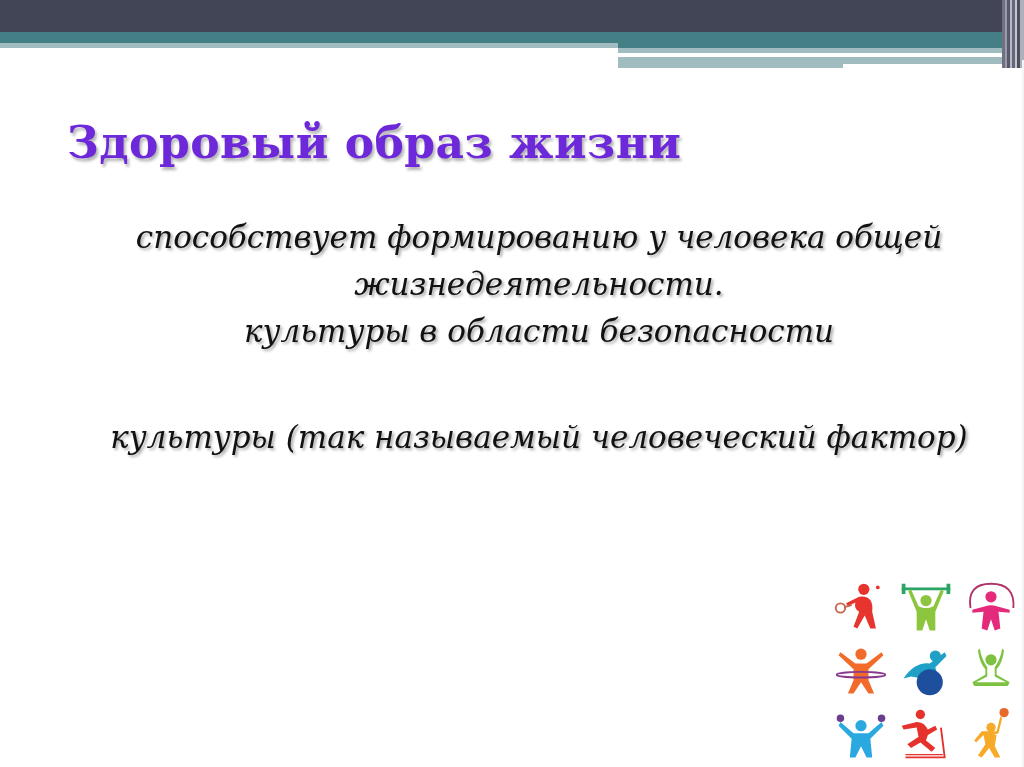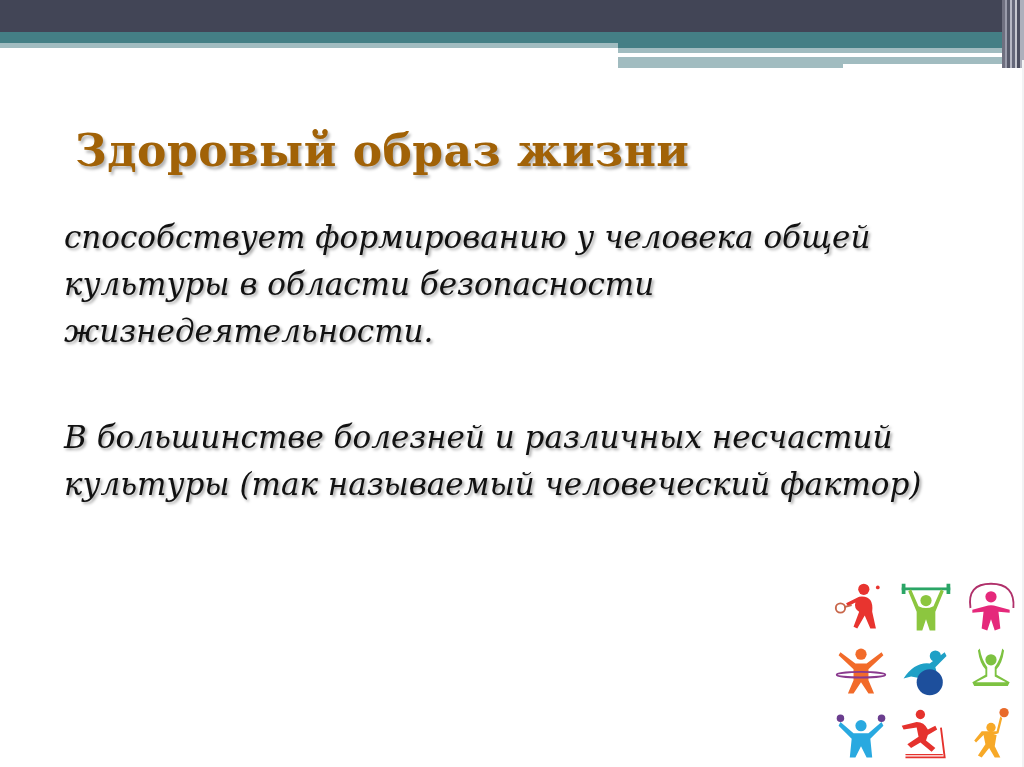--- a/index.html
+++ b/index.html
@@ -19,32 +19,33 @@
     .band-white { position: absolute; left: 618px; top: 53px; width: 353px; height: 4px; background: #ffffff; }
     .band-lt3 { position: absolute; left: 618px; top: 57px; width: 406px; height: 7px; background: #a1bcc0; }
     .band-white2 { position: absolute; left: 843px; top: 64px; width: 181px; height: 4px; background: #ffffff; }
     .band-lt4 { position: absolute; left: 618px; top: 64px; width: 225px; height: 4px; background: #a1bcc0; }
     .stripes { position: absolute; right: 0; top: 0; width: 22px; height: 68px; display: flex; }
     .stripes span { height: 100%; }
 
     .title {
       position: absolute; left: 62px; top: 112px;
       font-family: "DejaVu Serif", "Liberation Serif", serif;
-      font-weight: bold; font-size: 44px; color: #a16207;
+      font-weight: bold; font-size: 44px; color: #6d28d9;
       text-shadow: 2px 3px 3px rgba(0,0,0,0.3);
       letter-spacing: 0.5px;
-      margin: 13px;
+      margin: 5px;
       text-align: center;
     }
     .para {
       position: absolute; left: 64px; width: 950px;
       font-family: "DejaVu Serif", "Liberation Serif", serif;
       font-style: italic; font-size: 31px; line-height: 47px; color: #111;
       text-shadow: 2px 2px 3px rgba(0,0,0,0.35);
       margin: 0;
+      text-align: center;
     }
     .p1 { top: 214px; }
     .p2 { top: 414px; }
     .para span { display: block; white-space: nowrap; }
 
     .icons {
       position: absolute; left: 828px; top: 576px; width: 196px; height: 191px;
       display: grid; grid-template-columns: repeat(3, 1fr); grid-template-rows: repeat(3, 1fr);
     }
     .icons div { display: flex; align-items: center; justify-content: center; }
@@ -71,26 +72,25 @@
     <span style="width:2px;background:#c5c7cf"></span>
     <span style="width:3px;background:#4c4f60"></span>
     <span style="width:4px;background:#aeb0bc"></span>
   </div>
   <div class="edge-line"></div>
 
   <h1 class="title">Здоровый образ жизни</h1>
 
   <p class="para p1">
     <span>способствует формированию у человека общей</span>
+    <span>жизнедеятельности.</span>
     <span>культуры в области безопасности</span>
-    <span>жизнедеятельности.</span>
   </p>
 
   <p class="para p2">
-    <span>В большинстве болезней и различных несчастий</span>
     <span>культуры (так называемый человеческий фактор)</span>
   </p>
 
   <div class="icons">
 
     <div>
       <svg viewBox="0 0 60 60">
         <circle cx="33" cy="10" r="6" fill="#e8342f"></circle>
         <circle cx="48" cy="8" r="2" fill="#e8342f"></circle>
         <path d="M28 18 Q44 16 42 34 L46 52 L40 52 L34 38 L26 52 L22 50 L28 34 Q22 30 24 24 L16 28 L14 25 Z" fill="#e8342f"></path>

